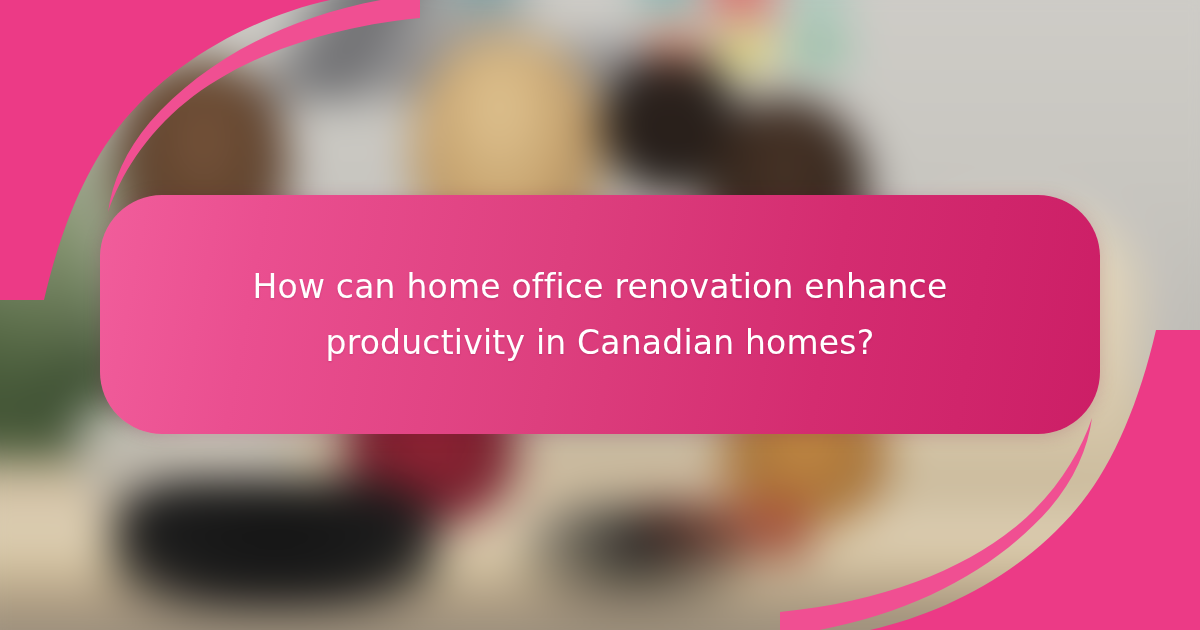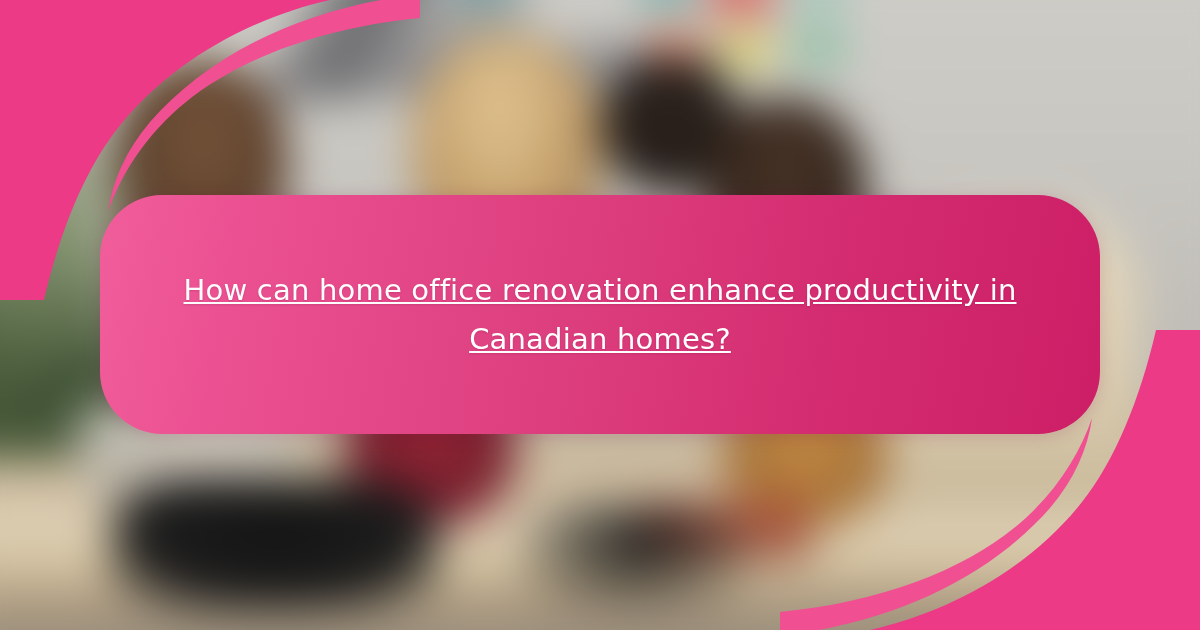--- a/index.html
+++ b/index.html
@@ -162,26 +162,25 @@
     align-items:center;
     justify-content:center;
     box-shadow:0 2px 18px rgba(120,10,60,.18);
   }
 
   .card-text {
     width:86%;
     text-align:center;
     color:#ffffff;
     font-family:"DejaVu Sans", sans-serif;
-    font-size:29px;
+    font-size:33px;
     font-weight:400;
     line-height:1.68;
     letter-spacing:.2px;
     text-shadow:0 1px 2px rgba(120,12,58,.22);
-    text-decoration:underline;
   }
 </style>
 </head>
 <body>
 
 <div class="canvas">
 
   <div class="photo">
     <div class="bg-wall"></div>
     <div class="bg-lamp"></div>

